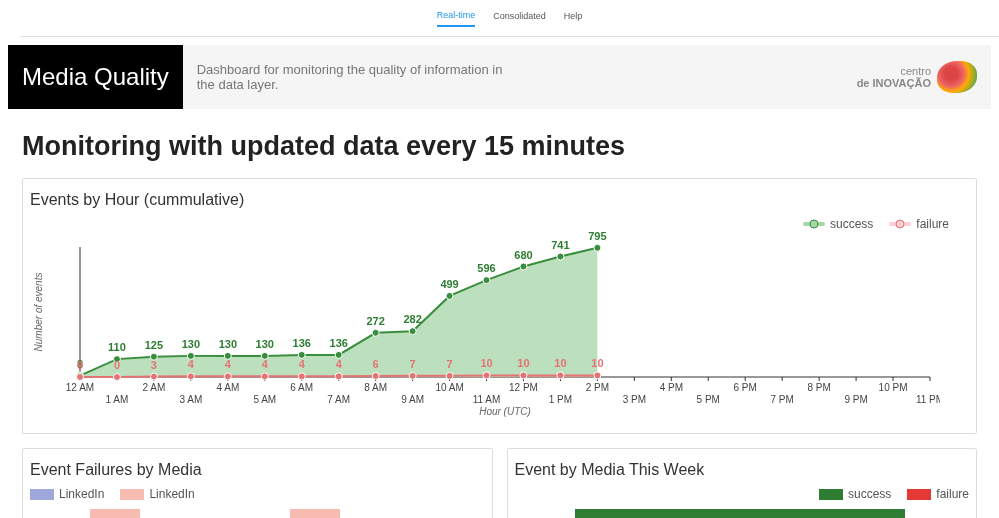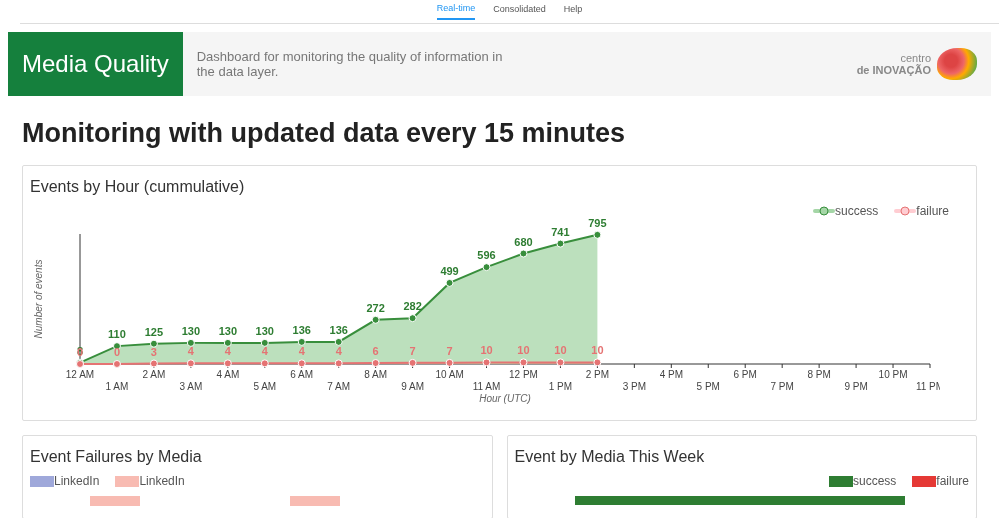--- a/index.html
+++ b/index.html
@@ -1,31 +1,31 @@
 <!DOCTYPE html>
 <html><head>
 <meta charset="utf-8">
 <style>
   * { box-sizing: border-box; margin: 0; padding: 0; }
   body { font-family: Arial, Helvetica, sans-serif; background: #fff; width: 999px; }
-  .topbar { height: 24px; display: flex; gap: 18px; justify-content: center; align-items: center; border-bottom: 1px solid #ddd; font-size: 9px; margin-left: 20px; }
+  .topbar { height: 37px; display: flex; gap: 18px; justify-content: center; align-items: center; border-bottom: 1px solid #ddd; font-size: 9px; margin-left: 20px; }
   .topbar a { color: #555; text-decoration: none; padding-bottom: 5px; }
   .topbar a.active { color: #2196F3; border-bottom: 2px solid #2196F3; }
   .header-row { display: flex; margin: 8px; }
-  .title-box { background: #15803d; color: #fff; font-size: 24px; padding: 2px 14px; font-weight: 300; display:flex; align-items:center; }
+  .title-box { background: #000000; color: #fff; font-size: 24px; padding: 2px 14px; font-weight: 300; display:flex; align-items:center; }
   .desc-box { background: #f5f5f5; flex: 1; color: #777; font-size: 13px; padding: 16px 14px; display:flex; align-items:center; justify-content:space-between; }
   .logo { display:flex; align-items:center; gap:6px; font-size:11px; color:#888; line-height:1.1; }
   .logo-swirl { width:40px; height:32px; border-radius:50% 40% 50% 40%; background: radial-gradient(circle at 35% 40%, #d44 20%, #e66 40%, #fa0 55%, #6a4 80%); }
   .main { padding: 8px 22px; }
   .h2 { font-size: 27px; font-weight: 700; color: #222; margin: 6px 0 16px; }
   .card { border: 1px solid #ddd; border-radius: 2px; padding: 12px 7px; margin-bottom: 14px; }
   .card-title { font-size: 16px; color: #333; margin-bottom: 8px; }
   .chart-wrap { position: relative; }
   .legend { position:absolute; top:0; right:20px; font-size:12px; display:flex; gap:16px; }
-  .legend-item { display:flex; align-items:center; color:#555; }
+  .legend-item { display:flex; align-items:center; gap:5px; color:#555; }
   .swatch-line { width:22px; height:4px; border-radius:2px; position:relative; }
   .swatch-line::after { content:''; position:absolute; left:50%; top:50%; width:7px; height:7px; border-radius:50%; transform:translate(-50%,-50%); background:inherit; border:1px solid currentColor; }
   .swatch-line.green { background:#a5d6a7; color:#388e3c; }
   .swatch-line.red { background:#ffcdd2; color:#e57373; }
   .swatch-sq { width:24px; height:11px; }
   .axis-label { font-size:10px; fill:#666; font-style:italic; }
   .tick  { font-size:10px; fill:#444; }
   .val-lbl { font-size:11px; font-weight:600; }
   .val-lbl.green { fill:#2e7d32; }
   .val-lbl.red { fill:#e57373; }

